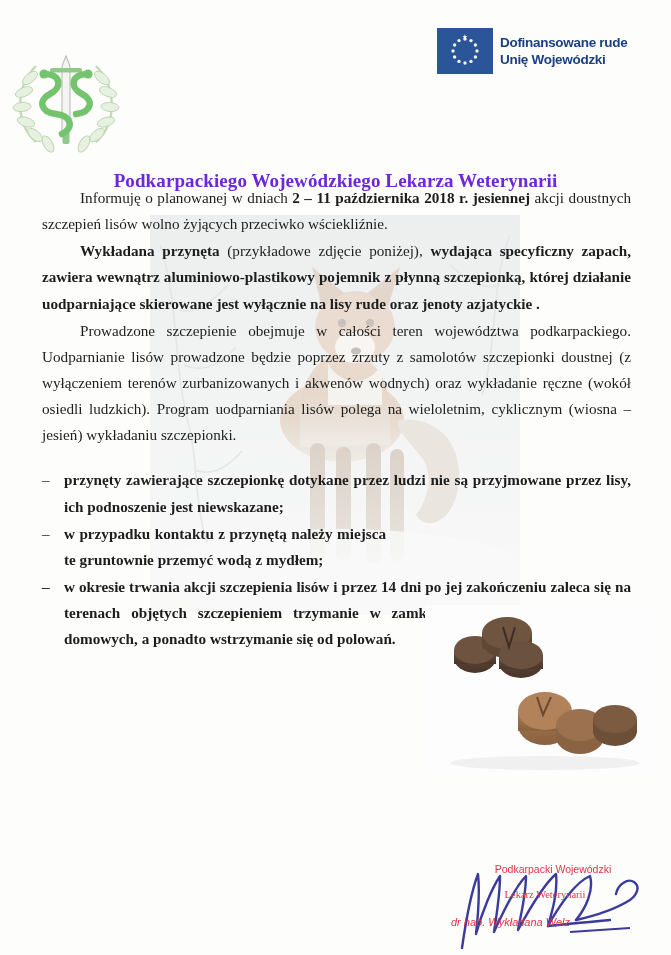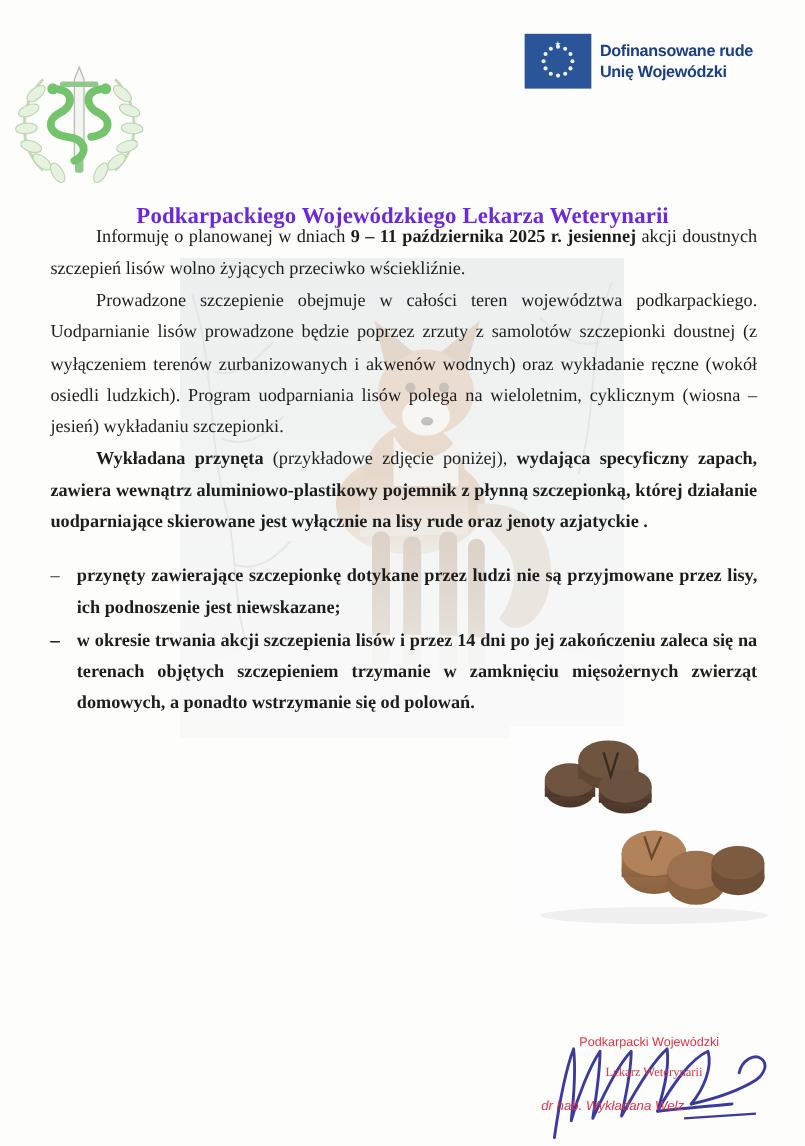--- a/index.html
+++ b/index.html
@@ -155,21 +155,21 @@
   .signature-block {
     position: absolute;
     left: 448px;
     top: 862px;
     width: 215px;
     height: 90px;
     z-index: 4;
   }
   .sig-name {
     position: absolute;
-    left: 8px;
+    left: 20px;
     top: 0;
     width: 170px;
     text-align: center;
     font-family: "Liberation Sans", "DejaVu Sans", sans-serif;
     font-size: 10.5px;
     line-height: 1.35;
     color: #e0344a;
     white-space: nowrap;
   }
   .sig-title2 {
@@ -323,36 +323,37 @@
         <div>Dofinansowane rude</div>
         <div>Unię Wojewódzki</div>
       </div>
     </div>
 
     <div class="doc-subtitle">Podkarpackiego Wojewódzkiego Lekarza Weterynarii</div>
   </div>
 
   <div class="body-wrap">
 
-    <p class="para"><span>Informuję o planowanej w dniach  </span><span class="b">9 – 11 października 2025 r. jesiennej</span><span> akcji doustnych szczepień lisów wolno żyjących przeciwko wściekliźnie.</span></p>
+    <p class="para"><span>Informuję o planowanej w dniach  </span><span class="b">2 – 11 października 2018 r. jesiennej</span><span> akcji doustnych szczepień lisów wolno żyjących przeciwko wściekliźnie.</span></p>
+
+    <p class="para"><span class="b">Wykładana przynęta</span><span class="reg"> (przykładowe zdjęcie poniżej), </span><span class="b">wydająca specyficzny zapach, zawiera wewnątrz aluminiowo-plastikowy pojemnik z płynną szczepionką, której działanie uodparniające skierowane jest wyłącznie na lisy rude oraz jenoty azjatyckie .</span></p>
 
     <p class="para">Prowadzone szczepienie obejmuje w całości teren województwa podkarpackiego. Uodparnianie lisów prowadzone będzie poprzez zrzuty z samolotów szczepionki doustnej (z wyłączeniem terenów zurbanizowanych i akwenów wodnych) oraz wykładanie ręczne (wokół osiedli ludzkich). Program uodparniania lisów polega na wieloletnim, cyklicznym (wiosna – jesień) wykładaniu szczepionki.</p>
-
-    <p class="para"><span class="b">Wykładana przynęta</span><span class="reg"> (przykładowe zdjęcie poniżej), </span><span class="b">wydająca specyficzny zapach, zawiera wewnątrz aluminiowo-plastikowy pojemnik z płynną szczepionką, której działanie uodparniające skierowane jest wyłącznie na lisy rude oraz jenoty azjatyckie .</span></p>
 
     <div class="gap-md"></div>
 
 
     <ul class="dash-list">
       <li>
         <span class="dash">–</span>
         <span>przynęty zawierające szczepionkę dotykane przez ludzi nie są przyjmowane przez lisy, ich podnoszenie jest niewskazane;</span>
       </li>
       <li class="narrow">
         <span class="dash">–</span>
+        <span>w przypadku kontaktu z przynętą należy miejsca te gruntownie przemyć wodą z mydłem;</span>
       </li>
       <li class="narrow2">
         <span class="dash">–</span>
       </li>
       <li>
         <span class="dash">–</span>
         <span>w okresie trwania akcji szczepienia lisów i przez 14 dni po jej zakończeniu zaleca się na terenach objętych szczepieniem trzymanie w zamknięciu mięsożernych zwierząt domowych, a ponadto wstrzymanie się od polowań.</span>
       </li>
     </ul>
   </div>

